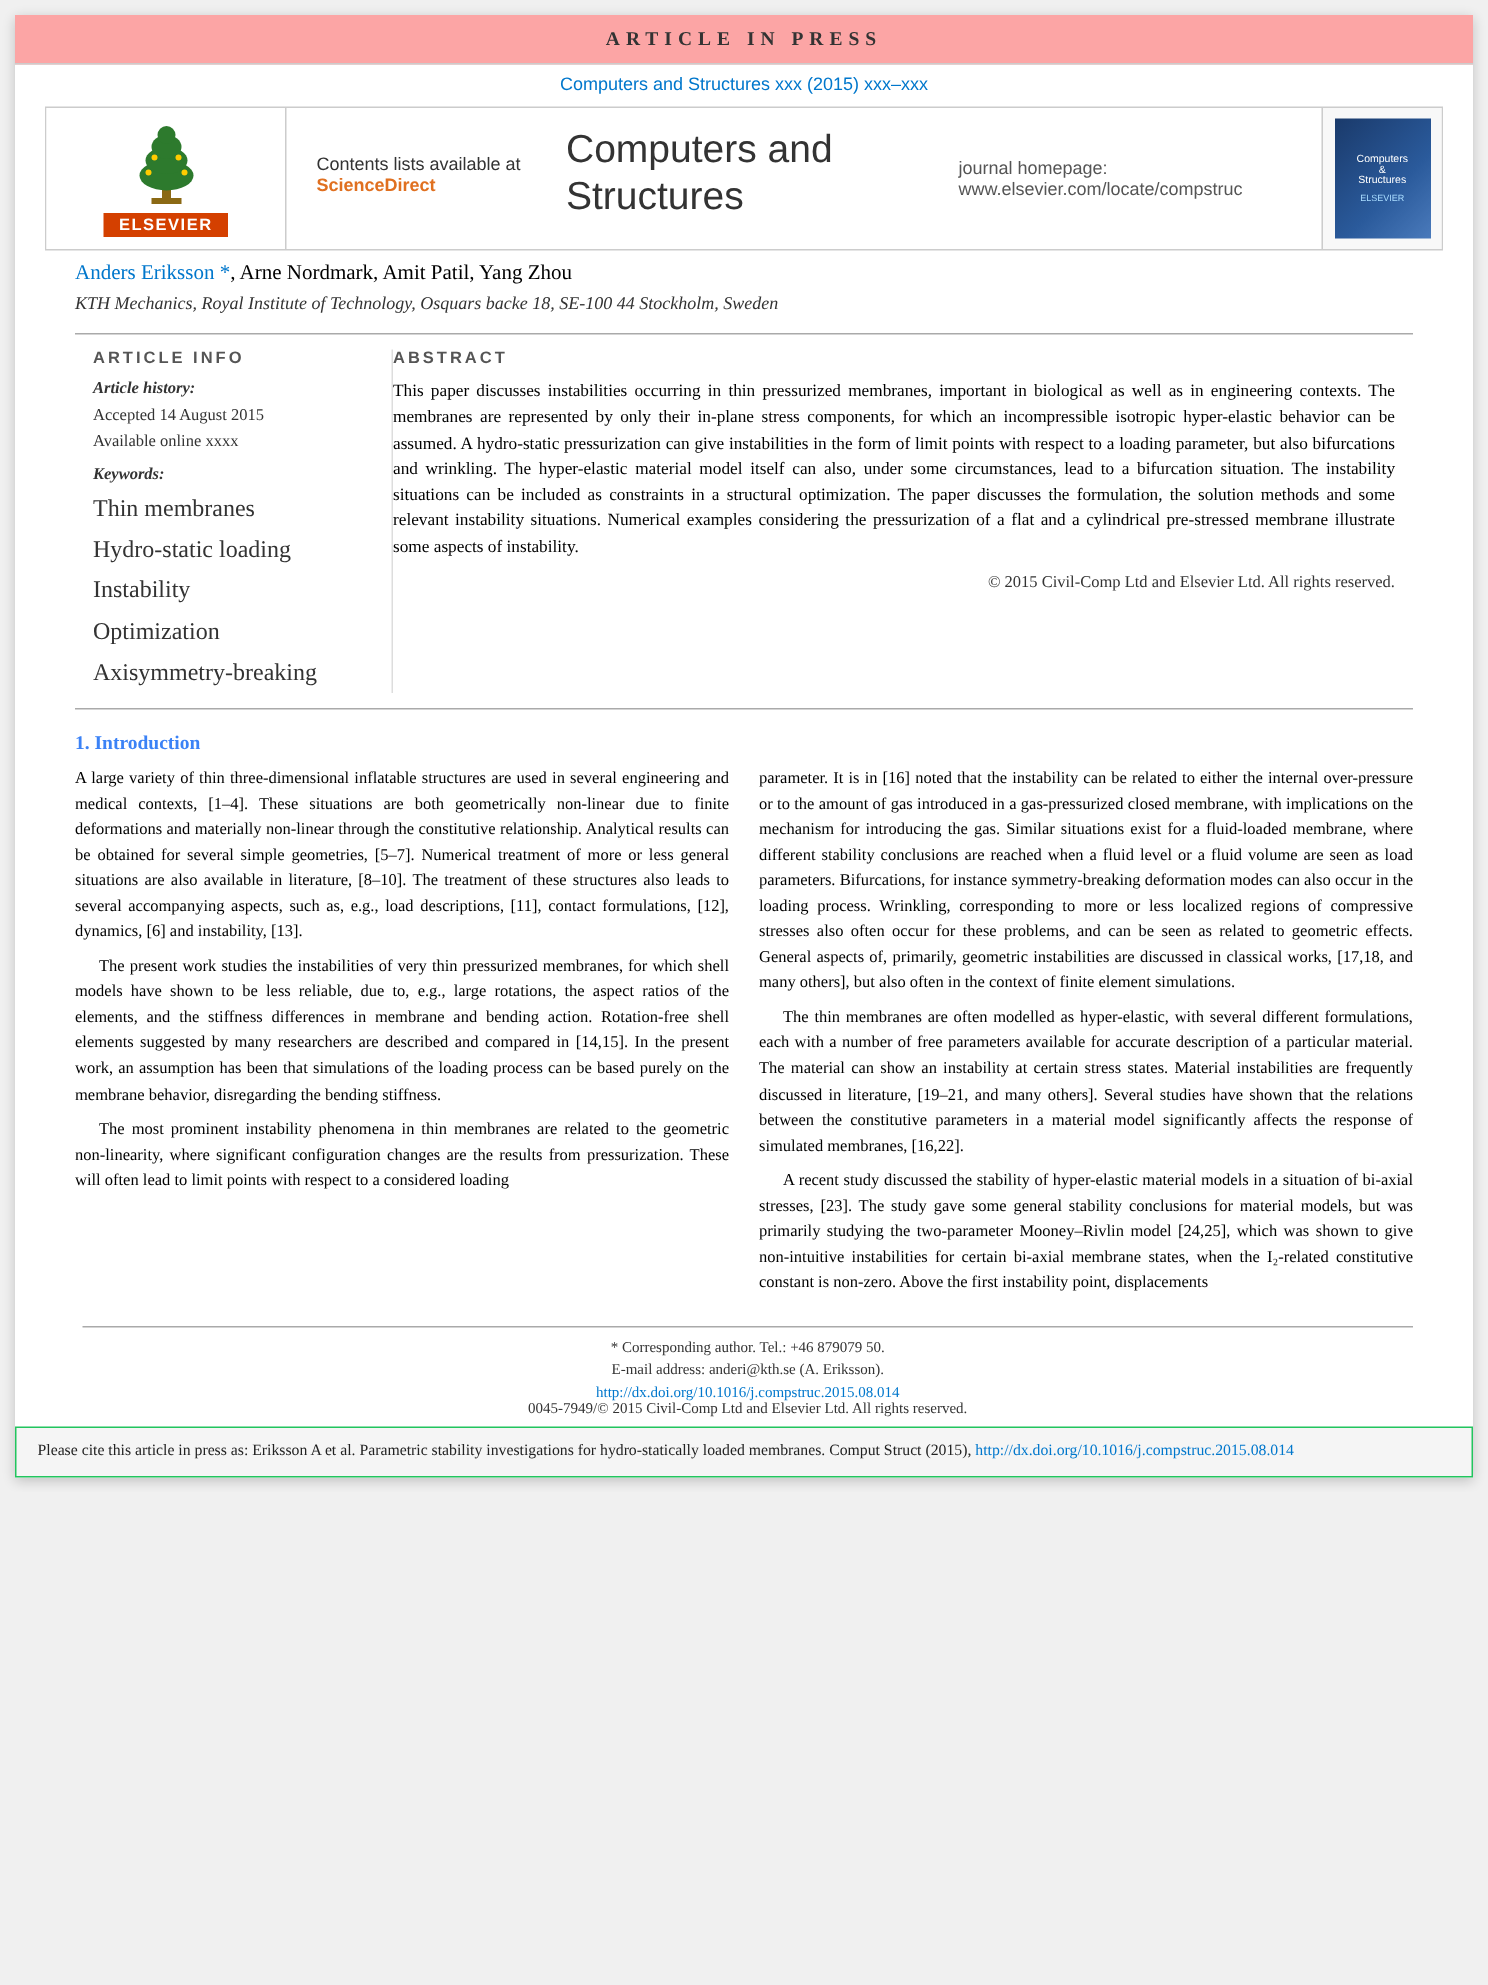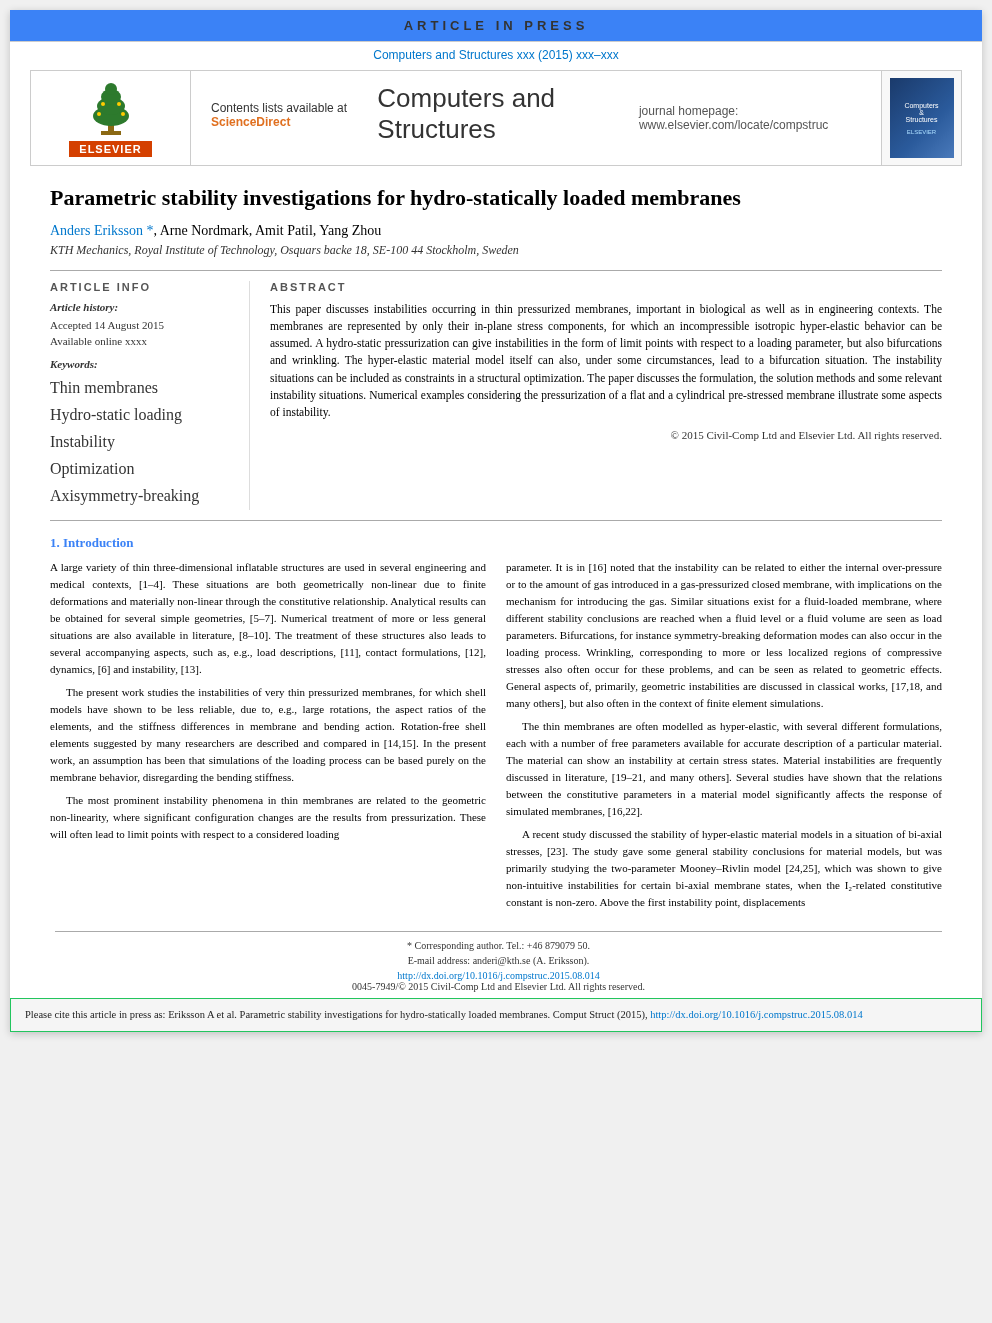--- a/index.html
+++ b/index.html
@@ -10,26 +10,26 @@
       justify-content: center;
       padding: 10px;
     }
     .page {
       width: 992px;
       background: white;
       box-shadow: 0 2px 8px rgba(0,0,0,0.2);
     }
     
     .article-in-press-banner {
-      background: #3b82f6;
+      background: #fca5a5;
       text-align: center;
       padding: 8px 0;
       letter-spacing: 4px;
       font-size: 13px;
-      font-family: Liberation Sans, sans-serif;
+      font-family: Liberation Serif, serif;
       color: #333;
       font-weight: bold;
       border-bottom: 1px solid #ccc;
     }
     
     .journal-ref-line {
       text-align: center;
       padding: 6px 0 4px 0;
       font-size: 12px;
       color: #0077cc;
@@ -147,22 +147,21 @@
       margin-bottom: 12px;
     }
     .divider {
       border: none;
       border-top: 1px solid #aaa;
       margin: 10px 0;
     }
     
     .info-abstract {
       display: flex;
-      gap: 20px;
-      margin: 10px 0;
+      margin: 10px 12px;
     }
     .article-info {
       width: 200px;
       flex-shrink: 0;
       border-right: 1px solid #ddd;
       padding-right: 16px;
     }
     .info-section-title {
       font-size: 11px;
       font-family: Arial, sans-serif;
@@ -332,21 +331,20 @@
         <div>Computers</div>
         <div>&amp;</div>
         <div>Structures</div>
         <div style="font-size:6px;margin-top:6px;color:#adf;">ELSEVIER</div>
       </div>
     </div>
   </div>
 
   <div class="main-content">
 
-    <div class="article-title">Parametric stability investigations for hydro-statically loaded membranes</div>
 
     <div class="authors">
       <span class="author-link">Anders Eriksson *</span>,
       <span> Arne Nordmark, Amit Patil, Yang Zhou</span>
     </div>
 
     <div class="affiliation">KTH Mechanics, Royal Institute of Technology, Osquars backe 18, SE-100 44 Stockholm, Sweden</div>
 
     <hr class="divider">
 

